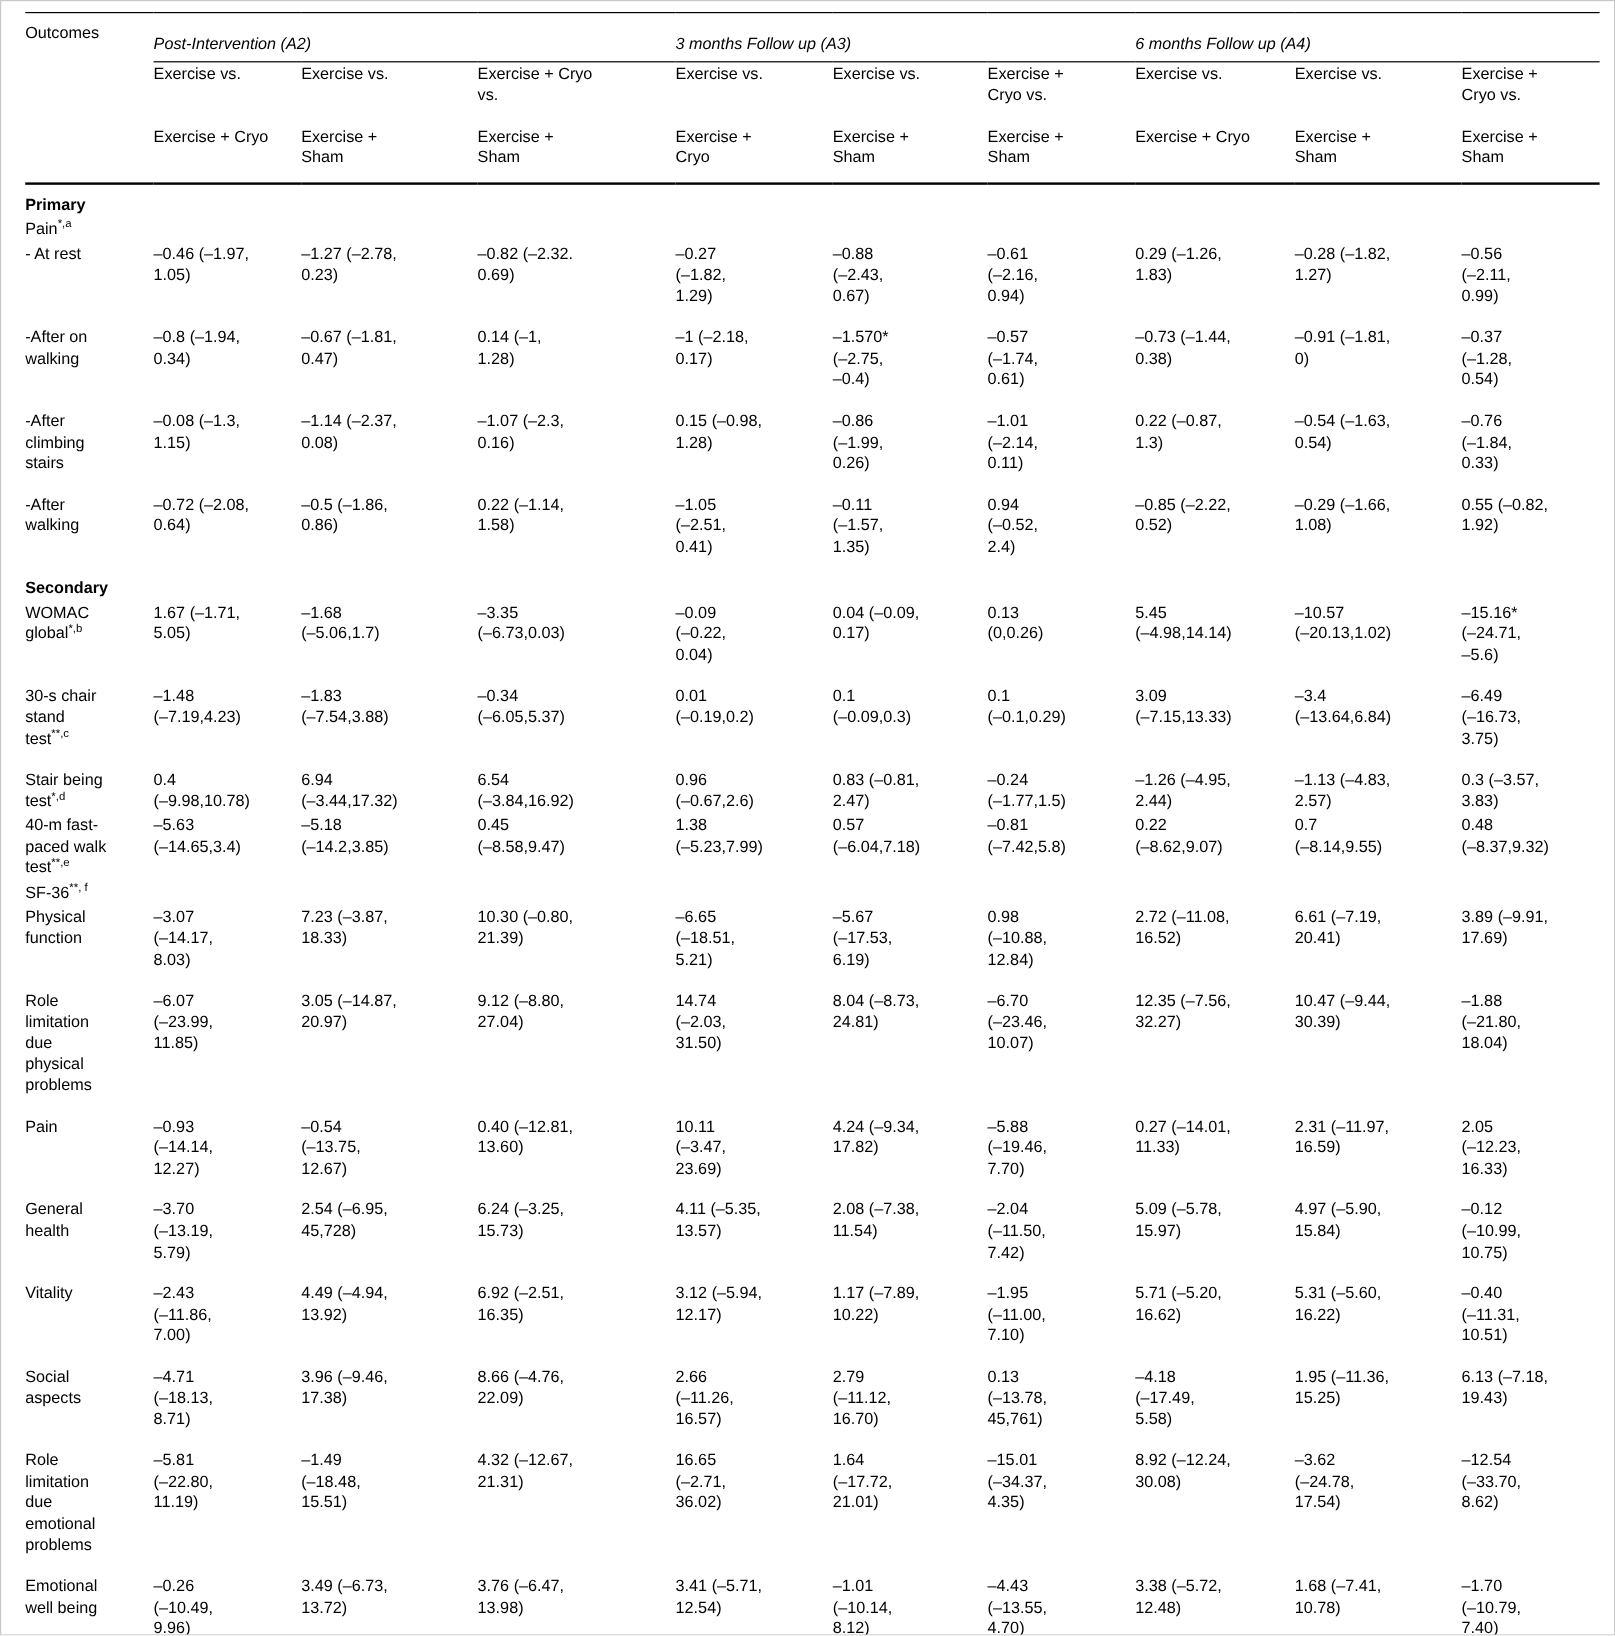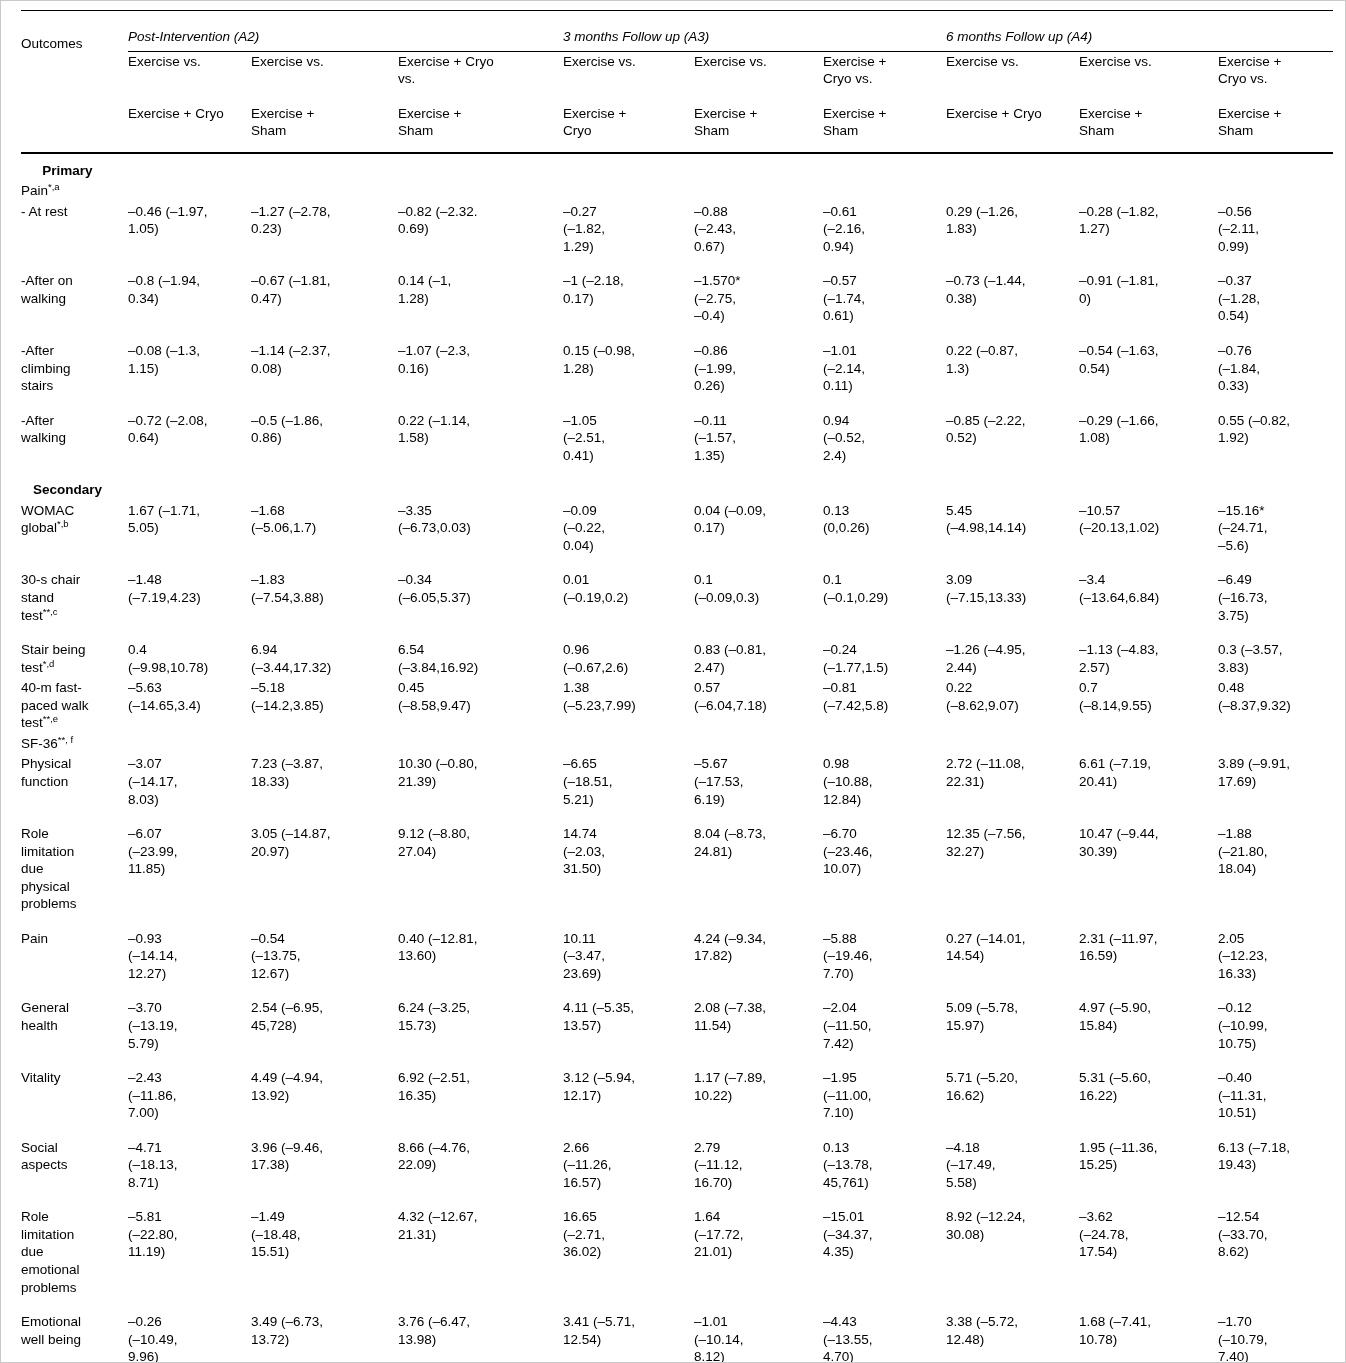--- a/index.html
+++ b/index.html
@@ -15,30 +15,30 @@
   }
   table{
     border-collapse:collapse;table-layout:fixed;width:1312px;
     border-top:1.5px solid #000;border-bottom:2px solid #000;
   }
   th,td{
     text-align:left;vertical-align:top;font-weight:normal;
     white-space:pre-line;padding:0 14px 0 0;
   }
   
-  th.corner{padding-top:24px;}
+  th.corner{padding-top:8px;}
   th.group{padding-top:17px;padding-bottom:5px;border-bottom:1.5px solid #000;font-style:italic;}
   thead tr.subrow th{padding-top:1px;}
   thead .top{height:52px;}
   thead .bottom{padding-bottom:12px;}
   thead{border-bottom:2.5px solid #000;}
   
   tbody th,tbody td{padding-bottom:16px;padding-top:1px;}
   tbody tr.tight th,tbody tr.tight td{padding-bottom:2px;}
-  tbody tr.section th{font-weight:bold;text-align:center;}
+  tbody tr.section th{font-weight:bold;}
   tbody tr:first-child th{padding-top:8px;}
   sup{font-size:9.5px;line-height:0;}
 </style>
 </head>
 <body>
 
 <div class="page">
   <table>
     <colgroup>
       <col style="width:107px">
@@ -305,21 +305,21 @@
           <td>–6.65
 (–18.51,
 5.21)</td>
           <td>–5.67
 (–17.53,
 6.19)</td>
           <td>0.98
 (–10.88,
 12.84)</td>
           <td>2.72 (–11.08,
-22.31)</td>
+16.52)</td>
           <td>6.61 (–7.19,
 20.41)</td>
           <td>3.89 (–9.91,
 17.69)</td>
         </tr>
         <tr>
           <th><span>Role
 limitation
 due
 physical
@@ -359,21 +359,21 @@
 13.60)</td>
           <td>10.11
 (–3.47,
 23.69)</td>
           <td>4.24 (–9.34,
 17.82)</td>
           <td>–5.88
 (–19.46,
 7.70)</td>
           <td>0.27 (–14.01,
-14.54)</td>
+11.33)</td>
           <td>2.31 (–11.97,
 16.59)</td>
           <td>2.05
 (–12.23,
 16.33)</td>
         </tr>
         <tr>
           <th><span>General
 health</span></th>
           <td>–3.70

